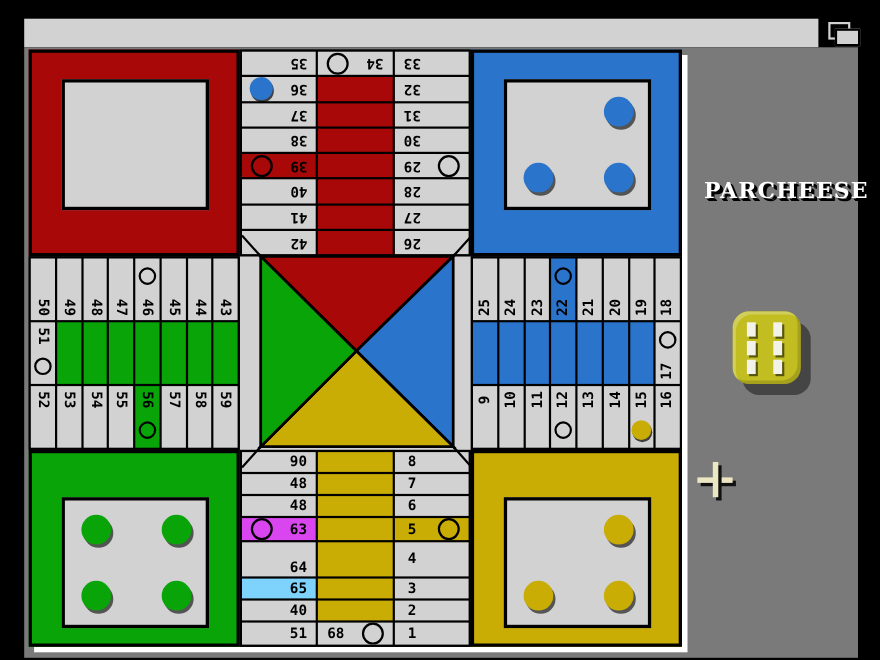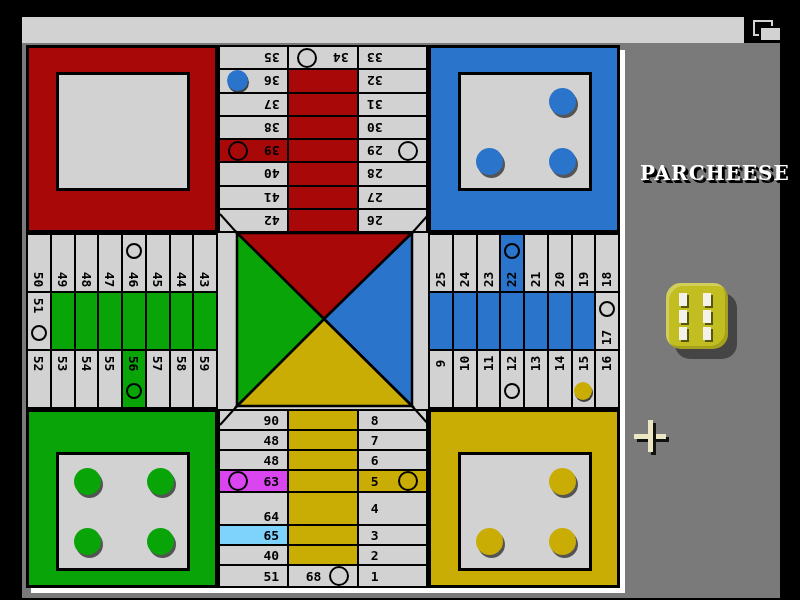--- a/index.html
+++ b/index.html
@@ -302,21 +302,21 @@
         </div>
         <div class="slot grow"></div>
       </div>
       <div class="cell hz" style="background: rgb(210, 210, 210);">
         <div class="slot grow"></div>
         <div class="slot grow ns-hz" style="flex: 0 0 auto;">
           <span class="num ">51</span>
         </div>
       </div>
       <div class="cell hz" style="background: rgb(210, 210, 210);">
-        <div class="slot grow ns-hz" style="flex: 0 0 auto; justify-content: flex-end;">
+        <div class="slot grow ns-hz" style="flex: 0 0 auto;">
           <span class="num ">68</span>
         </div>
         <div class="slot grow">
           <div class="safe-circle"></div>
         </div>
       </div>
       <div class="cell hz" style="background: rgb(210, 210, 210);">
         <div class="slot grow ns-hz" style="flex: 0 0 auto;">
           <span class="num ">1</span>
         </div>

